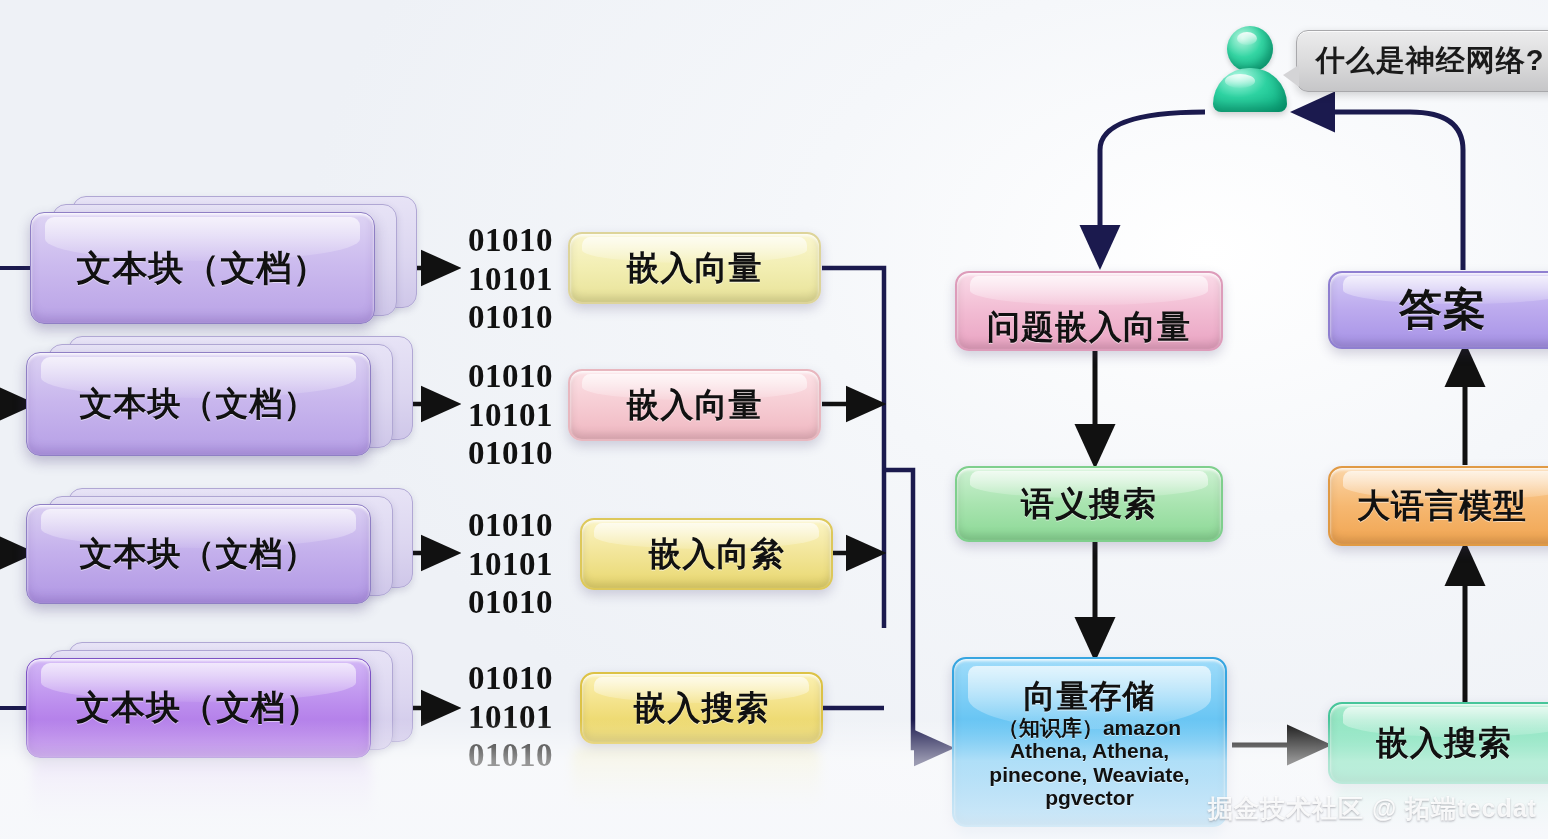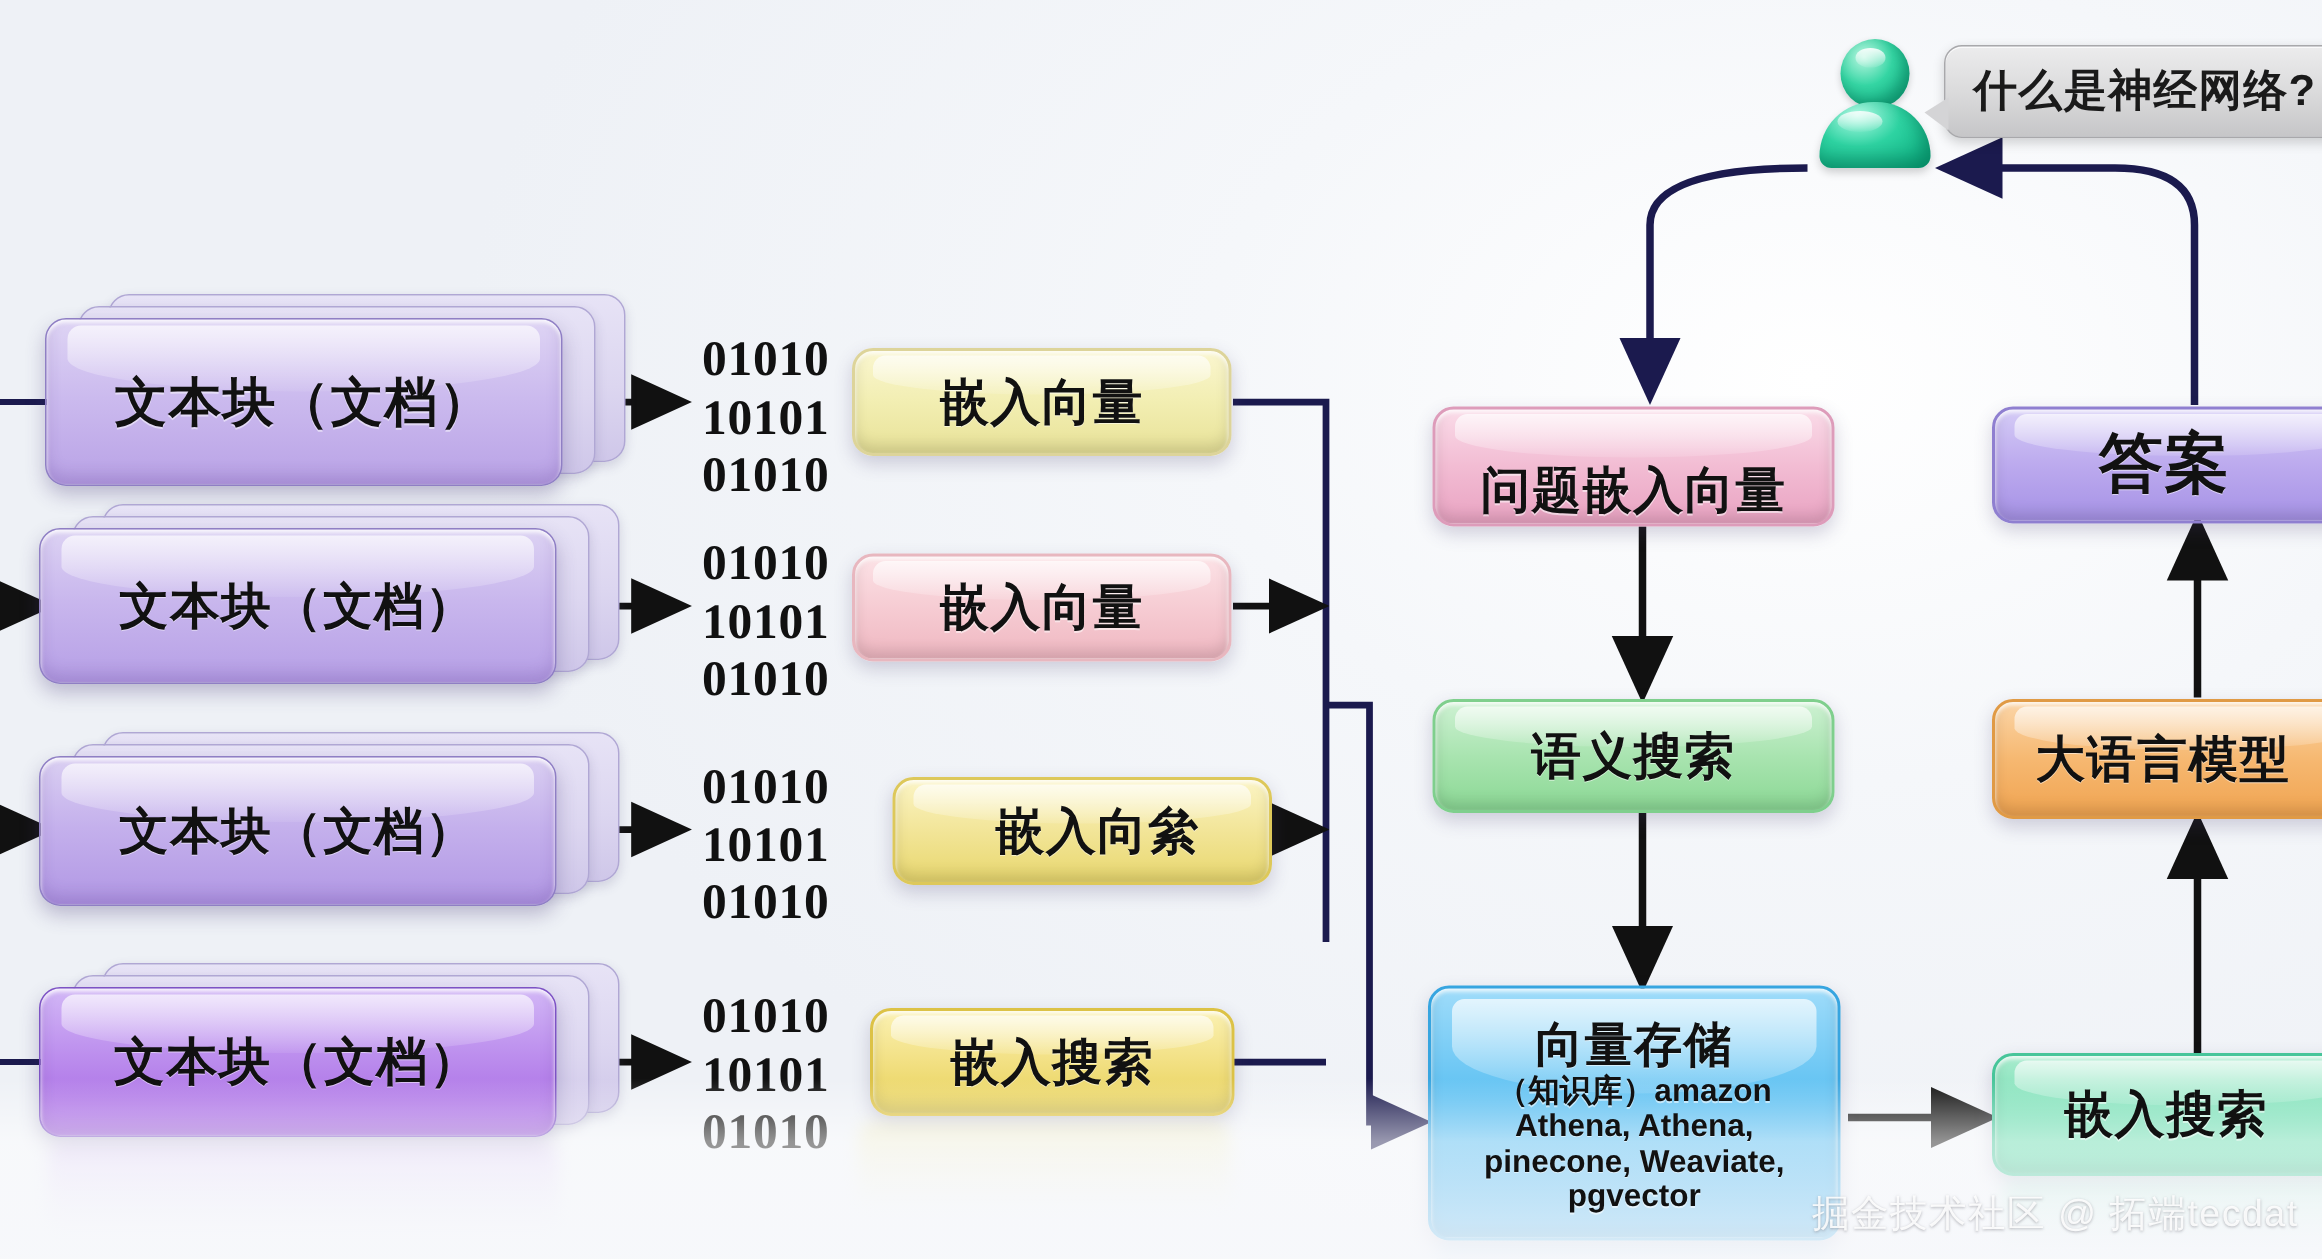--- a/index.html
+++ b/index.html
@@ -191,21 +191,21 @@
     position: absolute;
     border-radius: 12px;
     filter: blur(5px);
     opacity: 0.33;
     pointer-events: none;
   }
 
   .wm {
     position: absolute;
     color: rgba(255,255,255,0.88);
-    font-weight: 400;
+    font-weight: 700;
     letter-spacing: 1px;
     text-shadow: 0 1px 2px rgba(120,120,130,0.55);
     white-space: nowrap;
     text-align: right;
   }
 </style>
 </head>
 <body>
 
 <div id="stage">
@@ -321,21 +321,21 @@
 01010</div>
 
   <div class="node" style="left:568px; top:232px; width:253px; height:72px; border:2px solid #ddd49a; background:linear-gradient(180deg,#faf6cf 0%,#f2eeb2 50%,#e8e298 100%);">
     <span class="label" style="font-size:33px;">嵌入向量</span>
   </div>
 
   <div class="node" style="left:568px; top:369px; width:253px; height:72px; border:2px solid #e8b7bf; background:linear-gradient(180deg,#fce2e6 0%,#f6ccd3 50%,#efb7c1 100%);">
     <span class="label" style="font-size:33px;">嵌入向量</span>
   </div>
 
-  <div class="node" style="left:595px; top:518px; width:253px; height:72px; border:2px solid #ddc85a; background:linear-gradient(180deg,#fbf4c4 0%,#f2e598 50%,#e8d76e 100%);padding-left:20px;">
+  <div class="node" style="left:580px; top:518px; width:253px; height:72px; border:2px solid #ddc85a; background:linear-gradient(180deg,#fbf4c4 0%,#f2e598 50%,#e8d76e 100%);padding-left:20px;">
     <span class="label" style="font-size:33px;">嵌入向絫</span>
   </div>
 
   <div class="node" style="left:580px; top:672px; width:243px; height:72px; border:2px solid #dcc246; background:linear-gradient(180deg,#fbf1b2 0%,#f2e083 50%,#e6d055 100%);">
     <span class="label" style="font-size:33px;">嵌入搜索</span>
   </div>
 
   <div class="avatar" style="left:1213px; top:26px; width:74px; height:90px;">
     <div class="head"></div>
     <div class="body"></div>

